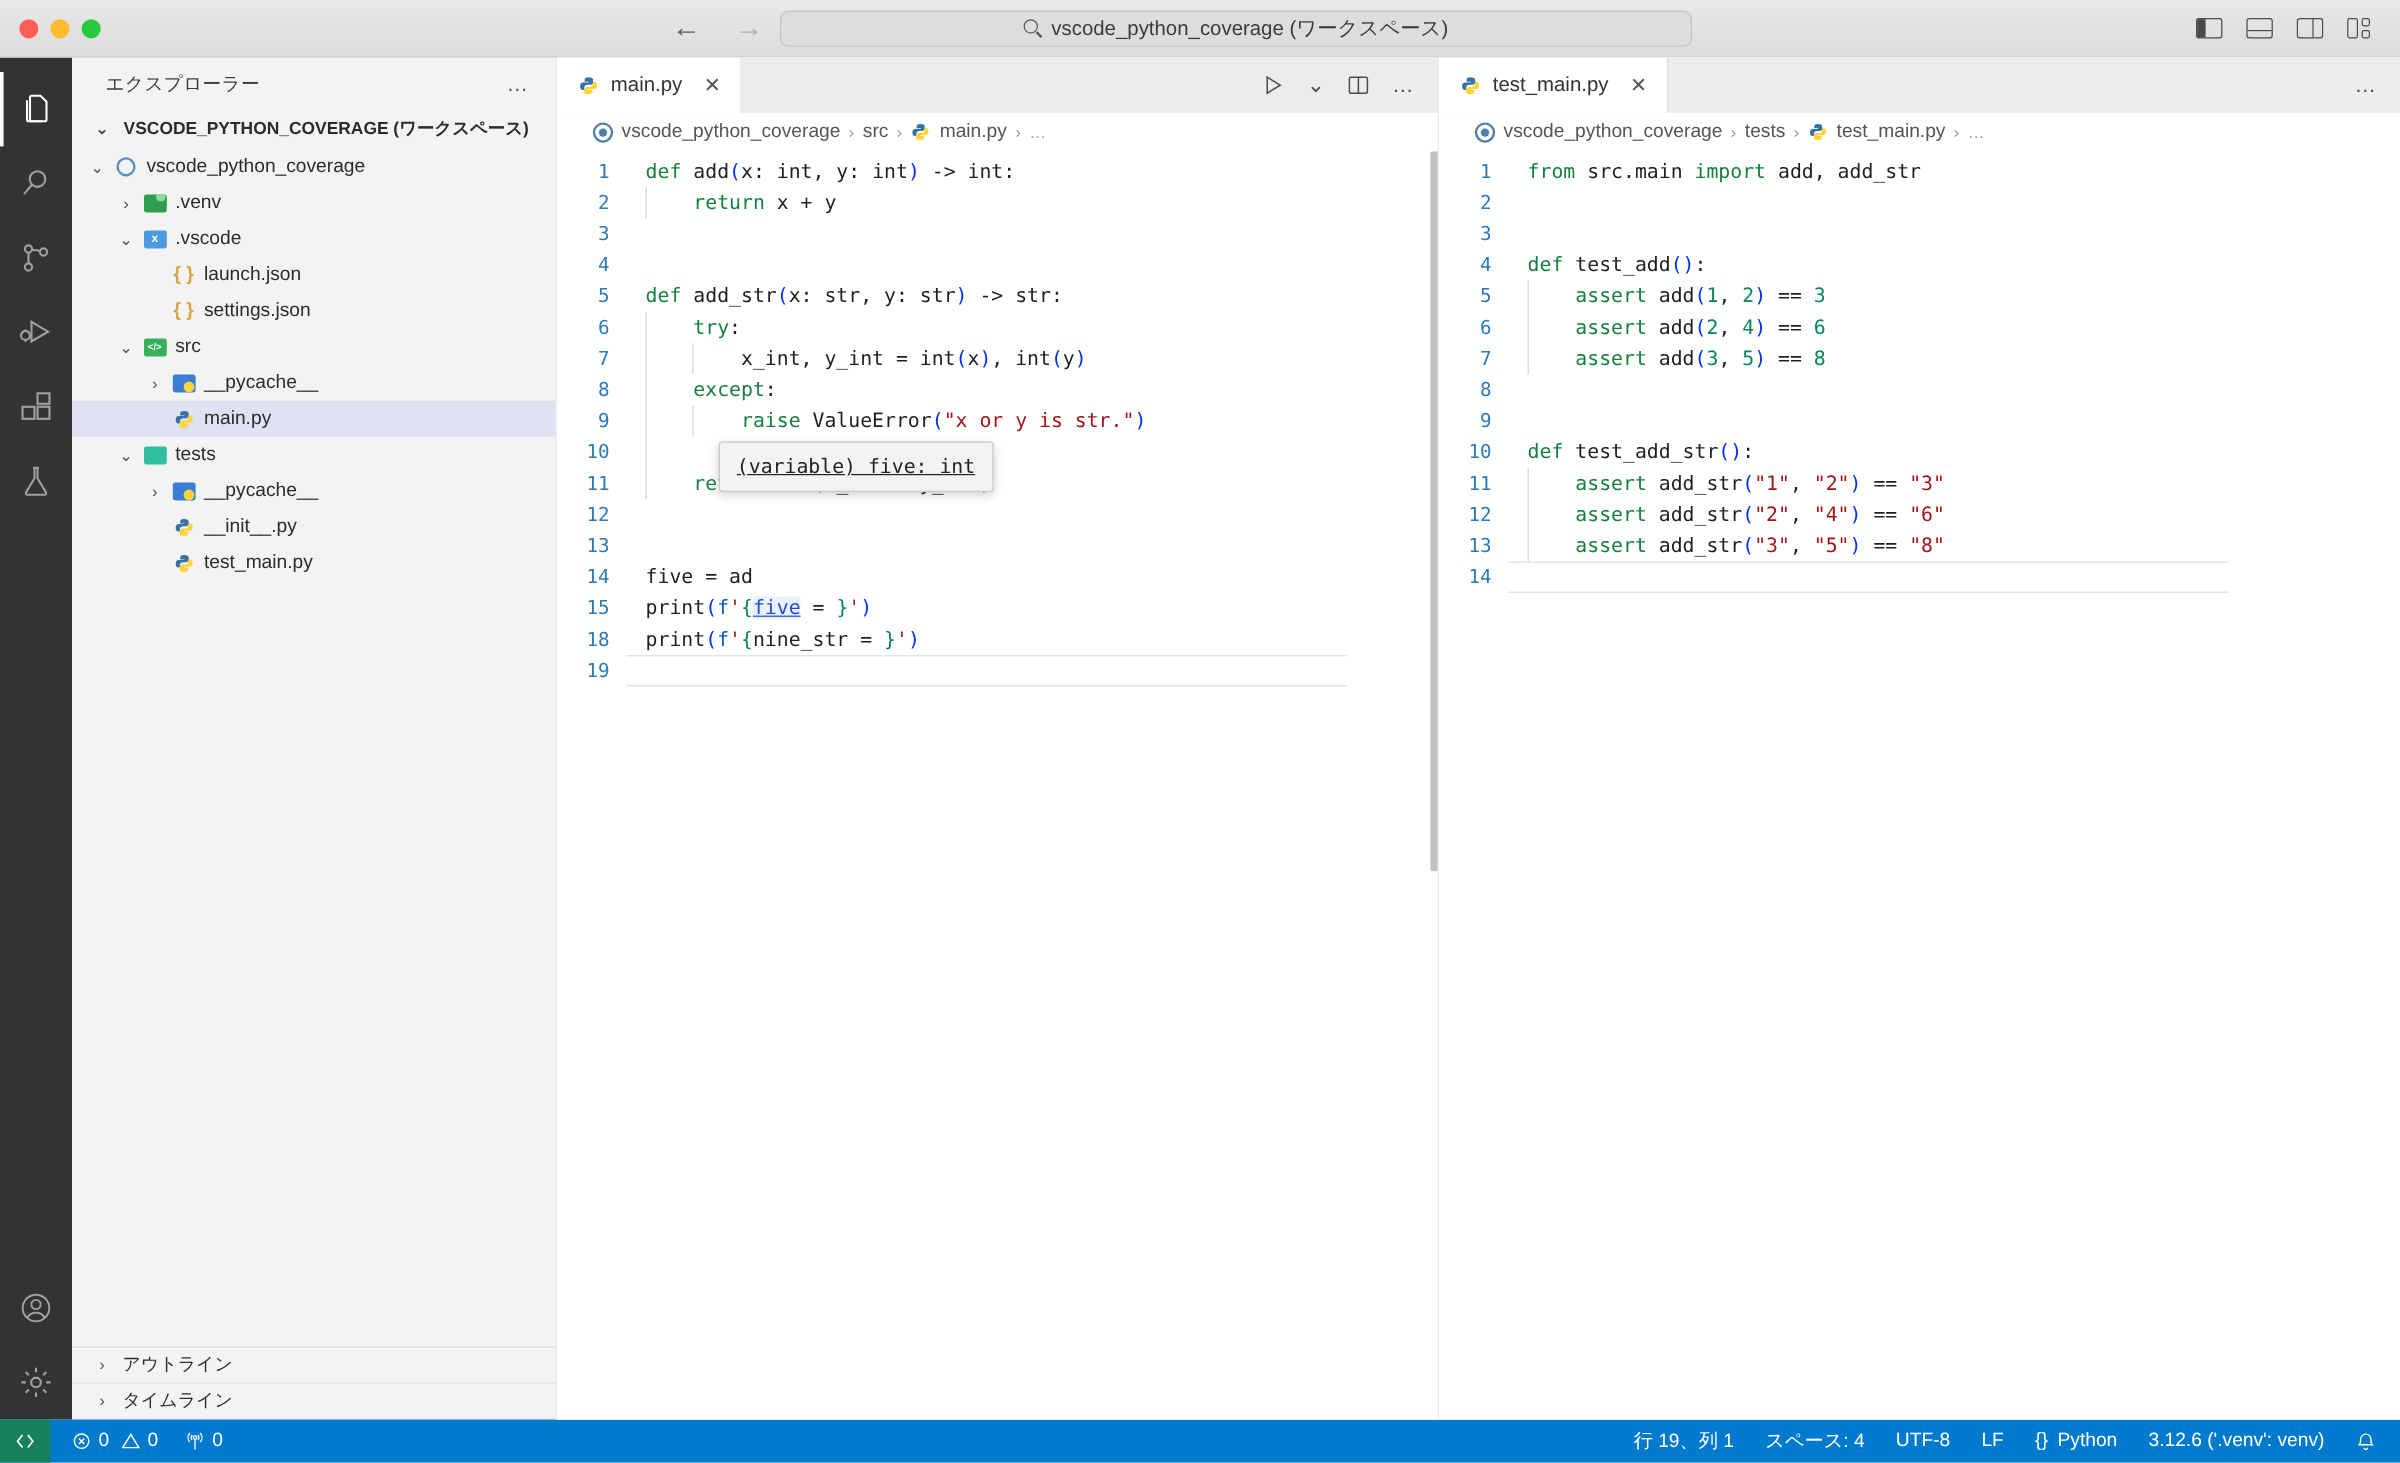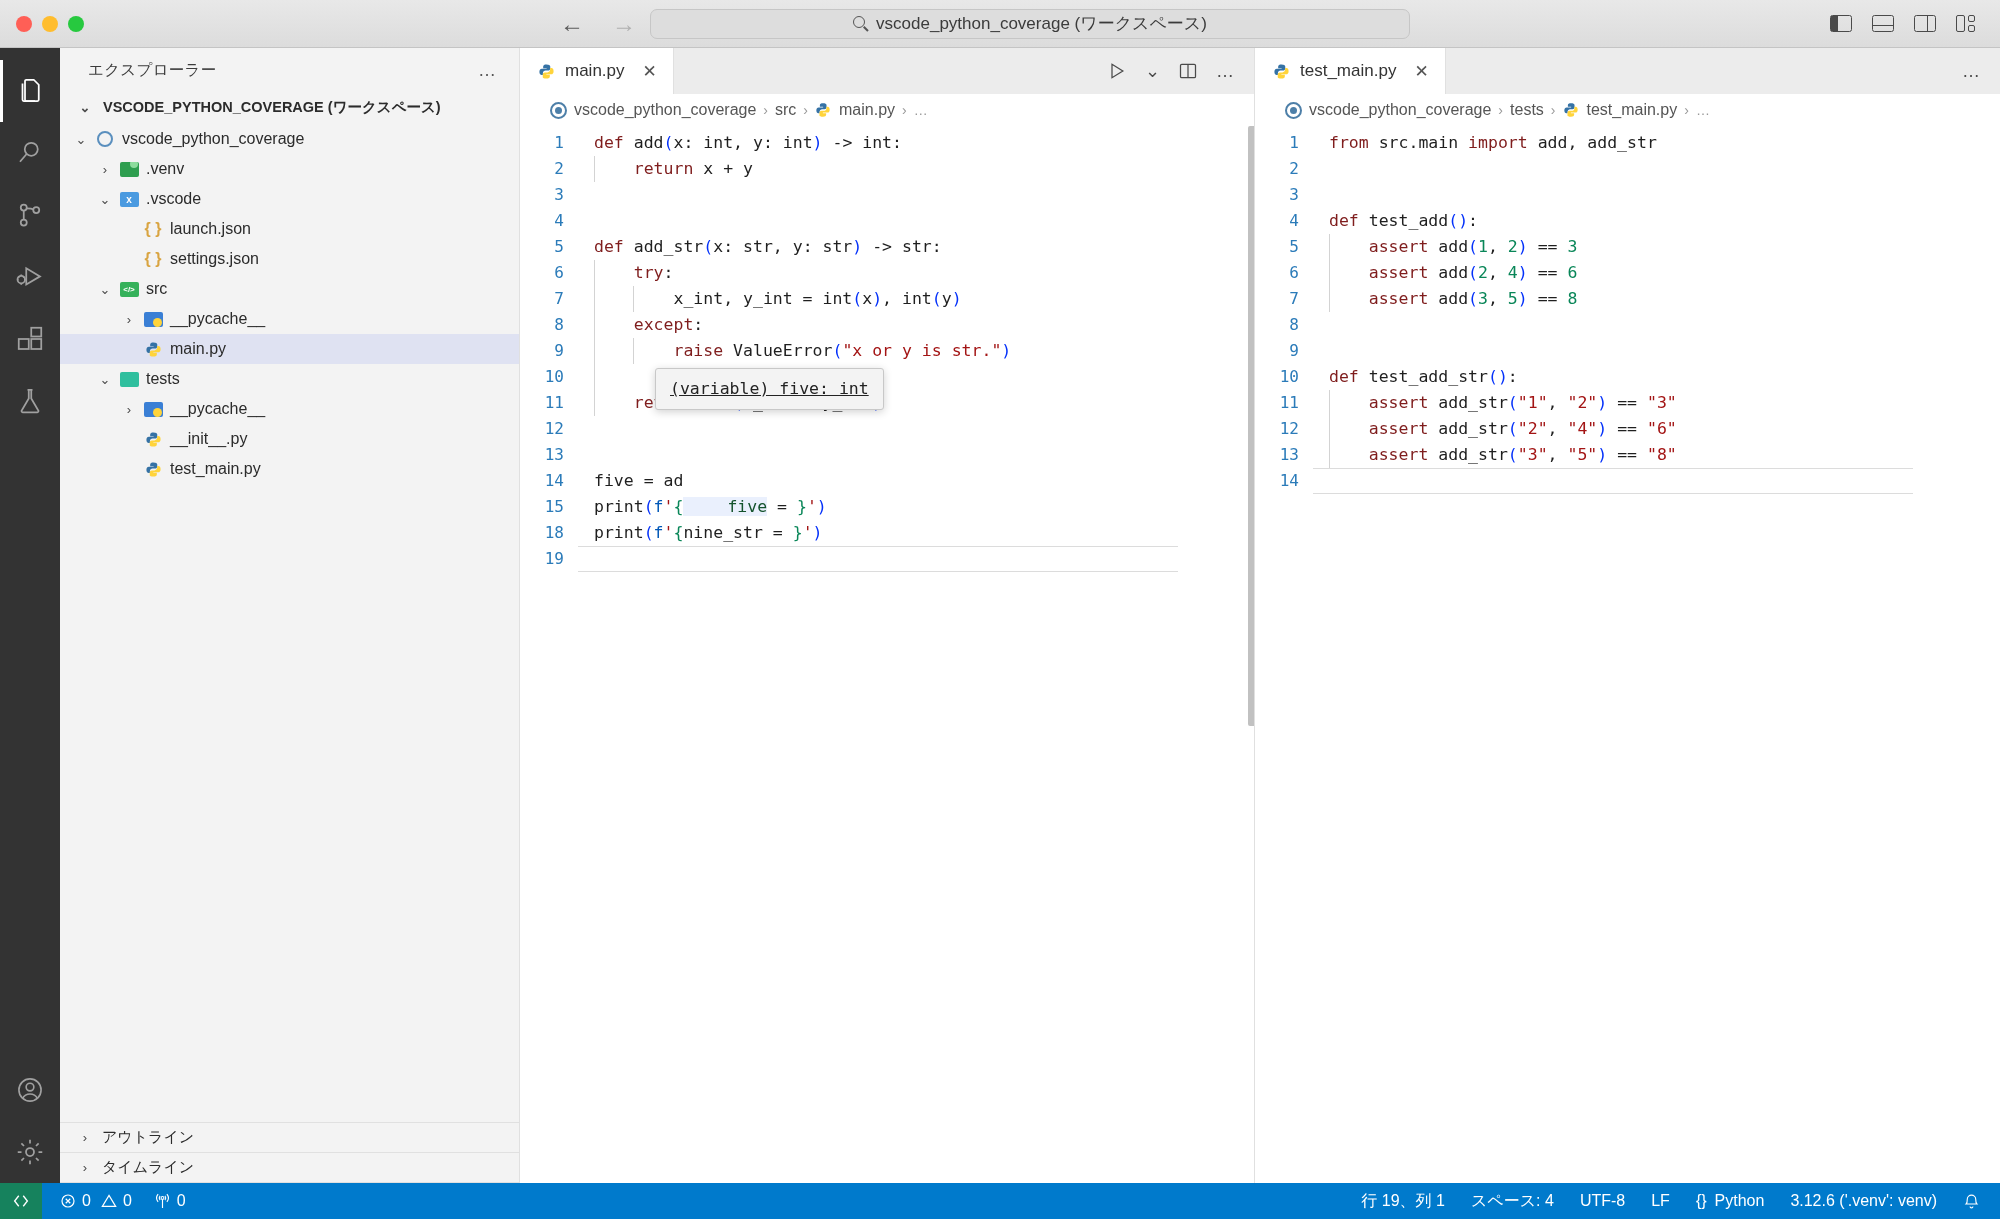--- a/index.html
+++ b/index.html
@@ -61,21 +61,21 @@
   .activitybar {
     width: 60px; background: #333333; display: flex; flex-direction: column;
     align-items: center; padding-top: 12px;
   }
   .act { width: 60px; height: 62px; display: flex; align-items: center; justify-content: center; cursor: pointer; position: relative; }
   .act svg { display:block; }
   .act.active::before { content:""; position:absolute; left:0; top:0; bottom:0; width:3px; background:#fff; }
   .act-spacer { flex: 1; }
 
   
-  .sidebar { width: 460px; background: #f3f3f3; border-right: 1px solid #e0e0e0; display: flex; flex-direction: column; }
+  .sidebar { width: 404px; background: #f3f3f3; border-right: 1px solid #e0e0e0; display: flex; flex-direction: column; }
   .sidebar-header {
     height: 44px; display: flex; align-items: center; justify-content: space-between;
     padding: 0 22px 0 28px; color: #3b3b3b; font-size: 15.5px; letter-spacing: .3px;
   }
   .sidebar-header .dots { font-size: 18px; color: #555; letter-spacing: 1px; }
   .tree-root {
     display: flex; align-items: center; gap: 7px; height: 30px; padding-left: 14px;
     font-size: 14.5px; font-weight: bold; color: #2b2b2b;
   }
   .tree { flex: 1; overflow: hidden; padding-top: 2px; }
@@ -136,27 +136,27 @@
     flex: 1; background: #fff; position: relative; overflow: hidden;
     font-family: "DejaVu Sans Mono", "Liberation Mono", monospace;
     font-size: 16.5px; line-height: 26px; padding-top: 4px;
   }
   .cline { display: flex; height: 26px; white-space: pre; }
   .lnum { width: 58px; text-align: right; color: #2b7bb9; flex: none; padding-right: 14px; font-size: 16px; }
   .ctext { padding-left: 16px; position: relative; }
   .indent-guide { border-left: 1px solid #d3d3d3; }
 
   
-  .kw { color: #7f1d1d; }
+  .kw { color: #15803d; }
   .kw2 { color: #0057b7; }
   .num { color: #098658; }
   .str { color: #a31515; }
   .plain { color: #1f1f1f; text-align: right; }
   .paren { color: #0431fa; }
-  .var-u { color:#14532d; background:#eaf0fd;padding-left:44px; }
+  .var-u { color:#1d4ed8; text-decoration: underline; background:#eaf0fd; }
   .fstr-brace { color: #098658; }
 
   .tooltip {
     position: absolute; background: #f3f3f3; border: 1px solid #c8c8c8;
     border-radius: 3px; padding: 7px 14px; font-family: "DejaVu Sans Mono","Liberation Mono",monospace;
     font-size: 16.5px; color: #222; box-shadow: 0 2px 8px rgba(0,0,0,.18); white-space: nowrap; z-index: 40;
   }
   .vscroll {
     position: absolute; right: 3px; width: 14px; background: #c1c1c1; border-radius: 2px; z-index: 20;
   }

